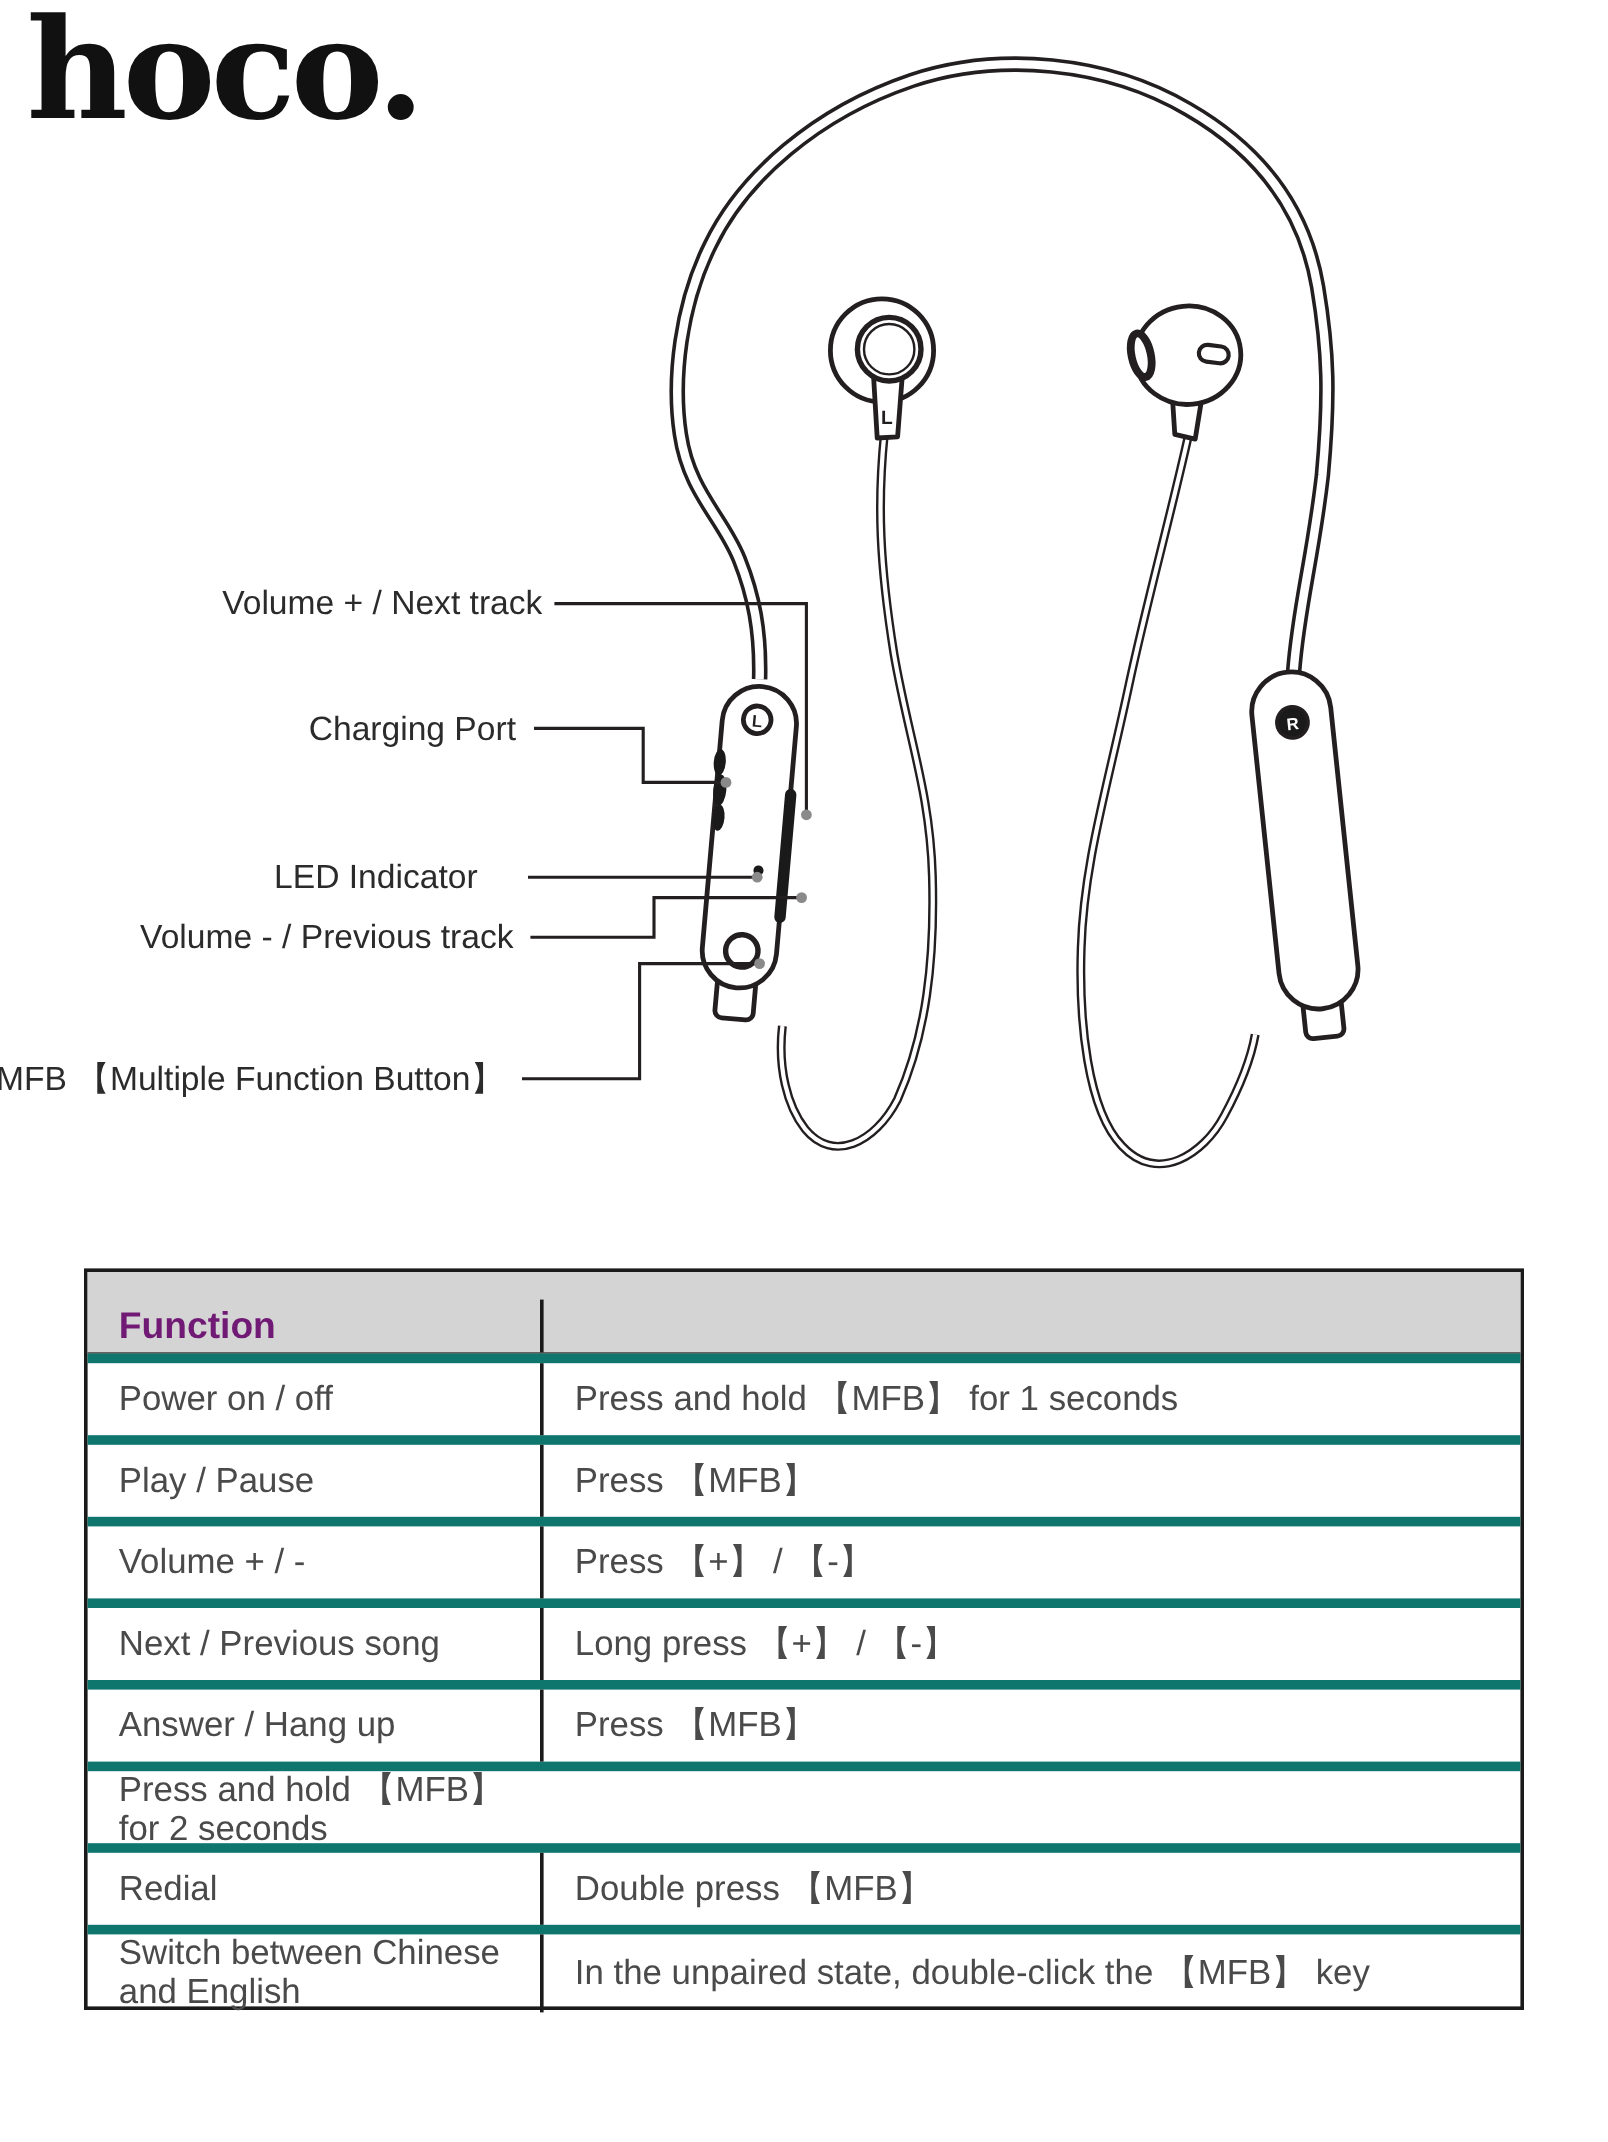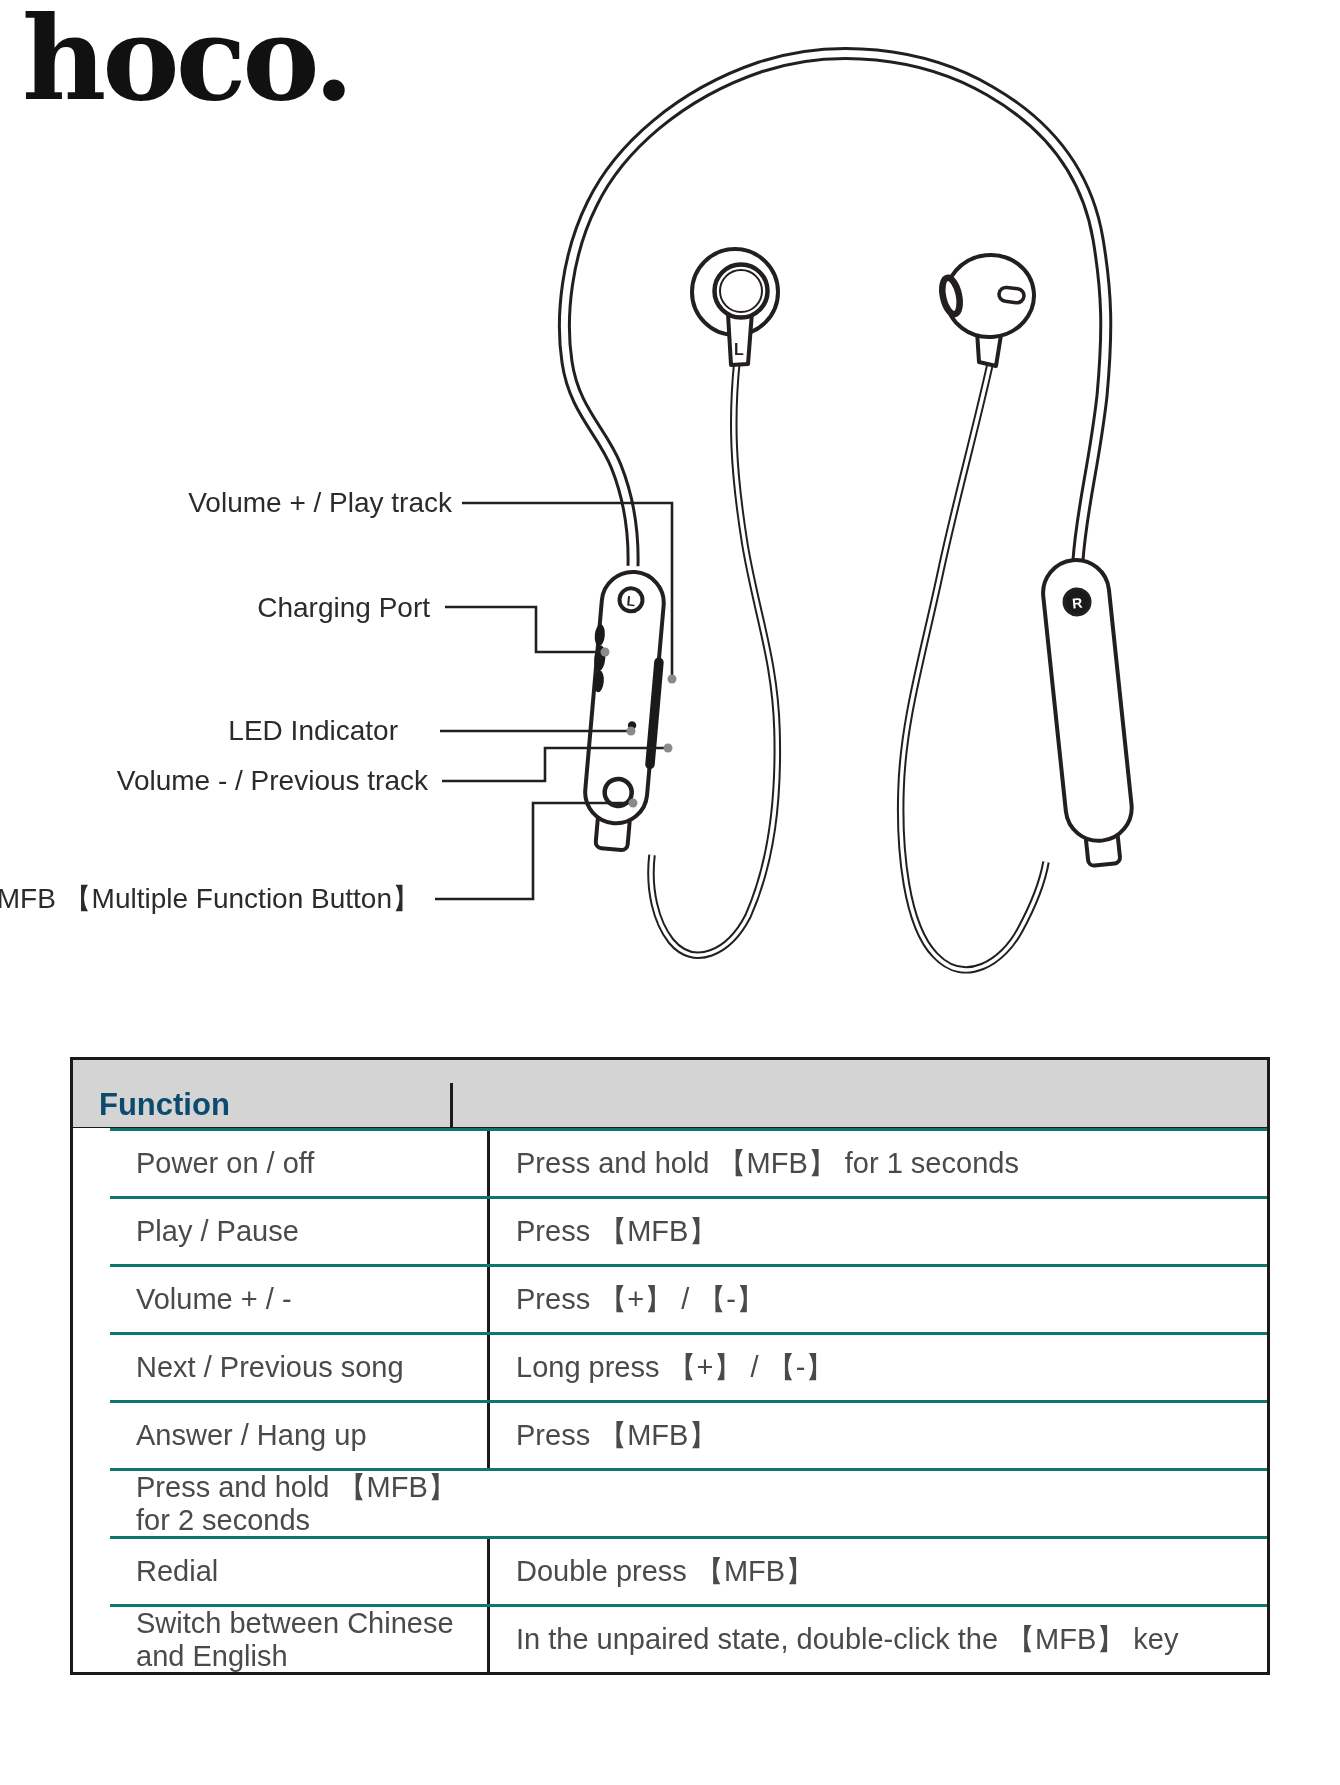--- a/index.html
+++ b/index.html
@@ -6,26 +6,26 @@
   .page{position:relative;width:1340px;height:1785px;background:#fff;overflow:hidden;
         font-family:"Liberation Sans",sans-serif;color:#231f20;text-decoration:underline;}
   .logo{position:absolute;left:22px;top:0px;font-family:"DejaVu Serif","Liberation Serif",serif;
         font-weight:bold;font-size:116px;letter-spacing:-4px;color:#111;line-height:1.0;}
   svg.diagram{position:absolute;left:0;top:0;}
   .callout{position:absolute;font-size:28px;color:#2b2b2b;white-space:nowrap;text-align:right;
            line-height:34px;}
   
   .func-table{position:absolute;left:70px;top:1057px;width:1194px;border:3px solid #1a1a1a;}
   .trow{display:grid;grid-template-columns:380px 1fr;height:68px;box-sizing:border-box;}
-  .trow + .trow{border-top:3px solid #0f766e;margin-left:37px;}
+  .trow + .trow{border-top:8px solid #0f766e;}
   .trow.thead{background:#d4d4d4;border-bottom:1px solid #1a1a1a;}
   .tcell{display:flex;align-items:center;padding-left:26px;padding-right:14px;
          font-size:29px;color:#4a4a4a;line-height:1.12;box-sizing:border-box;}
   .tcell.c1{border-right:3px solid #1a1a1a;}
-  .thead .tcell{font-weight:bold;font-size:31px;color:#0c4a6e;margin-top:23px;}
+  .thead .tcell{font-weight:bold;font-size:31px;color:#701a75;margin-top:23px;}
 </style>
 </head>
 <body>
 
 <div class="page">
 
   <div class="logo">hoco.</div>
 
   <svg class="diagram" width="1340" height="1060" viewBox="0 0 1340 1060">
 
@@ -103,21 +103,21 @@
     </g>
     <g fill="#8a8a8a">
       <circle cx="672" cy="679" r="4.5"></circle>
       <circle cx="605" cy="652" r="4.5"></circle>
       <circle cx="631" cy="731" r="4.5"></circle>
       <circle cx="668" cy="748" r="4.5"></circle>
       <circle cx="633" cy="803" r="4.5"></circle>
     </g>
   </svg>
 
-  <div class="callout" style="right:888px;top:486px;">Volume + / Play track</div>
+  <div class="callout" style="right:888px;top:486px;">Volume + / Next track</div>
   <div class="callout" style="right:910px;top:591px;">Charging Port</div>
   <div class="callout" style="right:942px;top:714px;">LED Indicator</div>
   <div class="callout" style="right:912px;top:764px;">Volume - / Previous track</div>
   <div class="callout" style="right:920px;top:882px;">MFB 【Multiple Function Button】</div>
 
   <div class="func-table">
     <div class="trow thead">
       <div class="tcell c1">Function</div>
     </div>
     <div class="trow">

